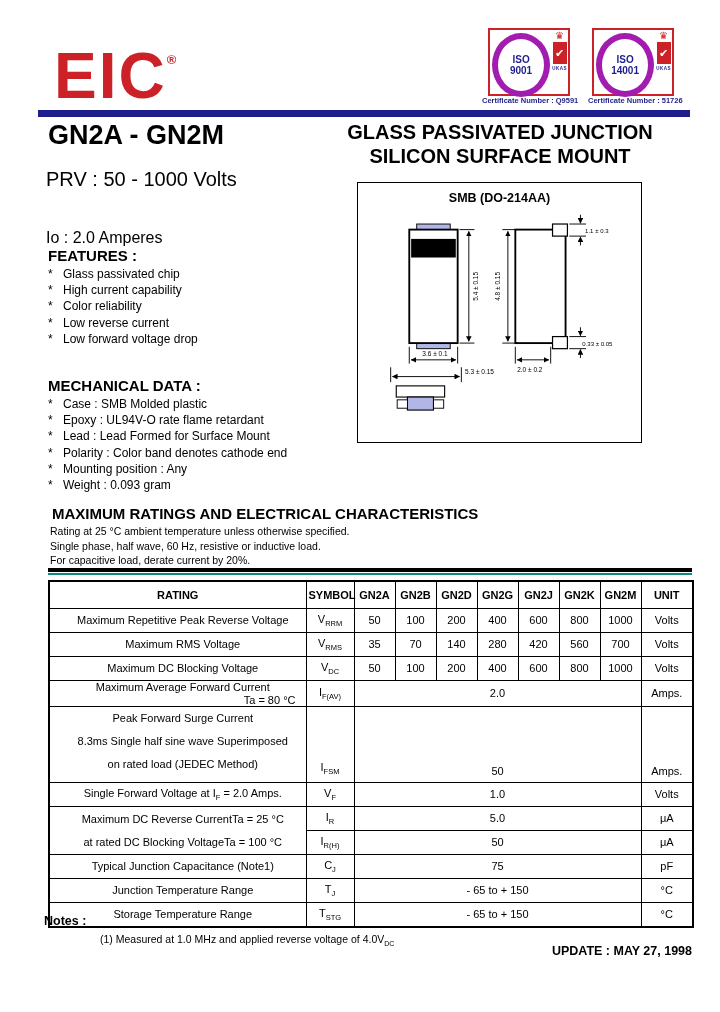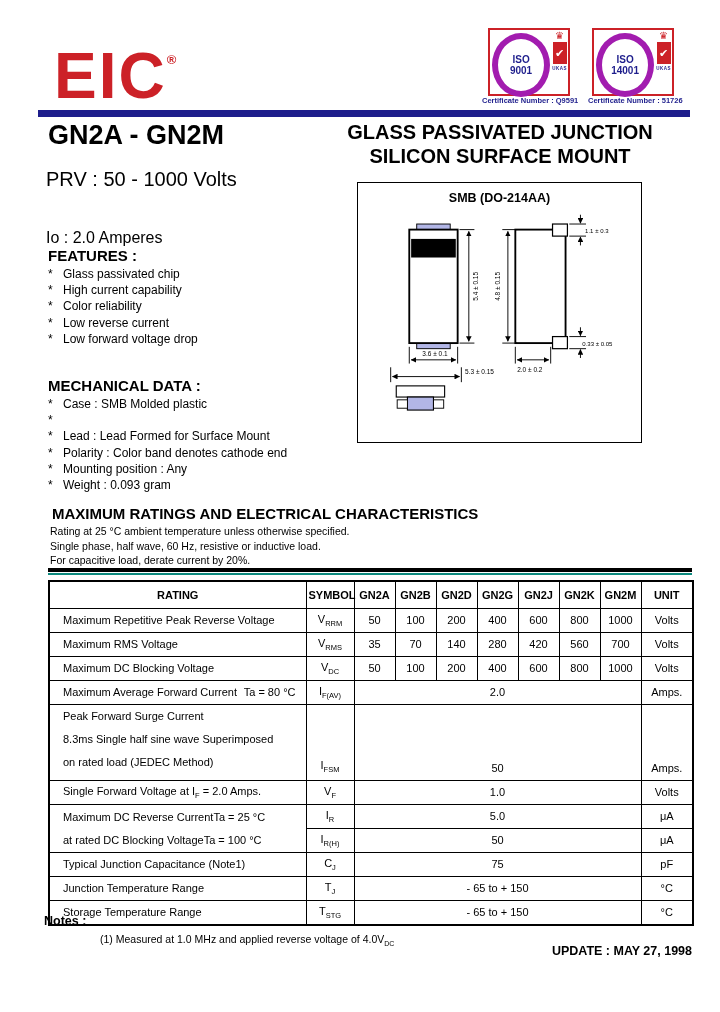--- a/index.html
+++ b/index.html
@@ -55,21 +55,21 @@
   .rule-teal{position:absolute;left:48px;top:572.5px;width:644px;height:2px;background:#0c8a7e;}
 
   
   .tblwrap{position:absolute;left:48px;top:580px;}
   table{border-collapse:collapse;table-layout:fixed;width:644px;font-size:11px;
         border:2.5px solid #000;}
   col.c-rating{width:257px;} col.c-sym{width:48px;} col.c-part{width:41px;} col.c-unit{width:52px;}
   th,td{border:1.5px solid #000;text-align:center;padding:0 2px;line-height:1.15;}
   th{height:26px;font-size:11px;}
   td{height:23px;}
-  td.rating{text-align:left;padding-left:13px;padding-right:10px;}
+  td.rating{text-align:center;padding-left:20px;padding-right:10px;}
   td.with-cond{white-space:nowrap;}
   td.with-cond .cond{float:right;}
   sub{font-size:7.5px;}
   tr.tall td{height:70px;}
   td.vbottom{vertical-align:bottom;padding-bottom:5px;}
   td.lines{vertical-align:top;}
   td.lines div{line-height:23px;}
   td.rs2 div{line-height:23px;}
 
   
@@ -143,20 +143,21 @@
   </div>
 
   <div class="sec-head" style="left:48px;top:377px;">MECHANICAL  DATA :</div>
   <div class="list" style="left:48px;top:396px;">
     <div class="row">
         <span class="star">*</span>
         <span>Case : SMB Molded plastic</span>
       </div>
     <div class="row">
         <span class="star">*</span>
+        <span>Epoxy : UL94V-O rate flame retardant</span>
       </div>
     <div class="row">
         <span class="star">*</span>
         <span>Lead : Lead Formed for Surface Mount</span>
       </div>
     <div class="row">
         <span class="star">*</span>
         <span>Polarity : Color band denotes cathode end</span>
       </div>
     <div class="row">

